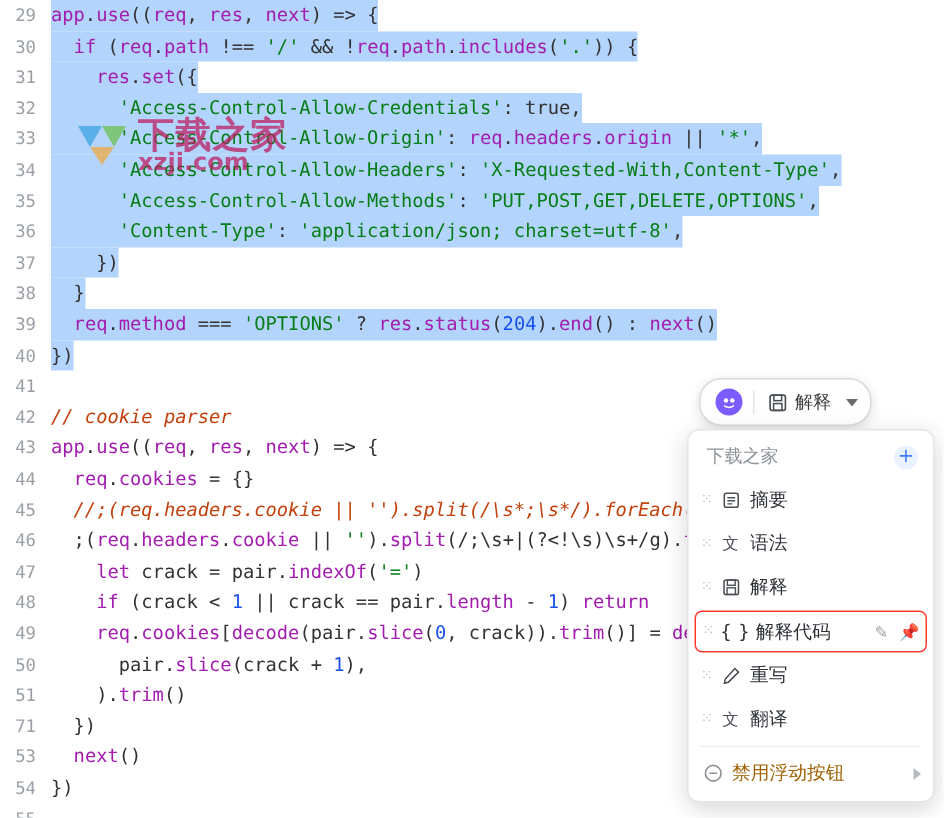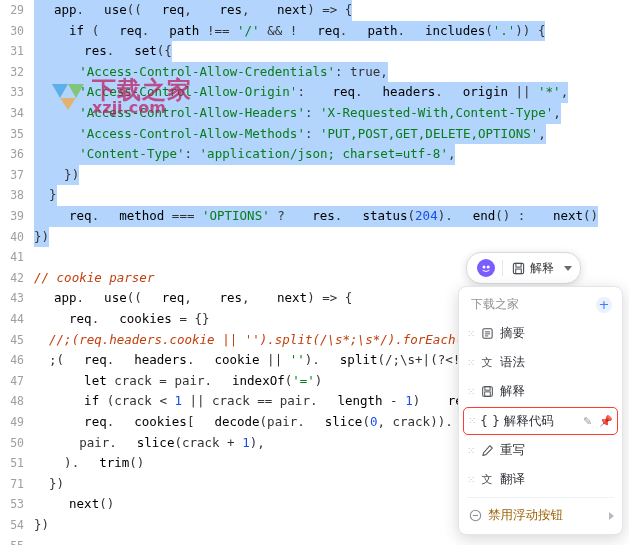--- a/index.html
+++ b/index.html
@@ -27,21 +27,21 @@
   }
   .ln{
     position:absolute;left:0;width:24px;text-align:right;
     color:#9aa0a6;font-size:11.5px;font-family:"DejaVu Sans Mono", monospace;
   }
   .lc{
     position:absolute;left:34px;
     color:#333333;
   }
   .sel{ background:#b3d4fc; }
-  .kw{ color:#000000;margin-left:20px; }
+  .kw{ color:#a21caf; }
   .str{ color:#067d17; }
   .num{ color:#1750eb; }
   .cmt{ color:#c2410c; font-style:italic; }
 
   
   .watermark{
     position:absolute;left:48px;top:72px;width:190px;height:52px;
     opacity:.72;pointer-events:none;
   }
   .wm-text{

